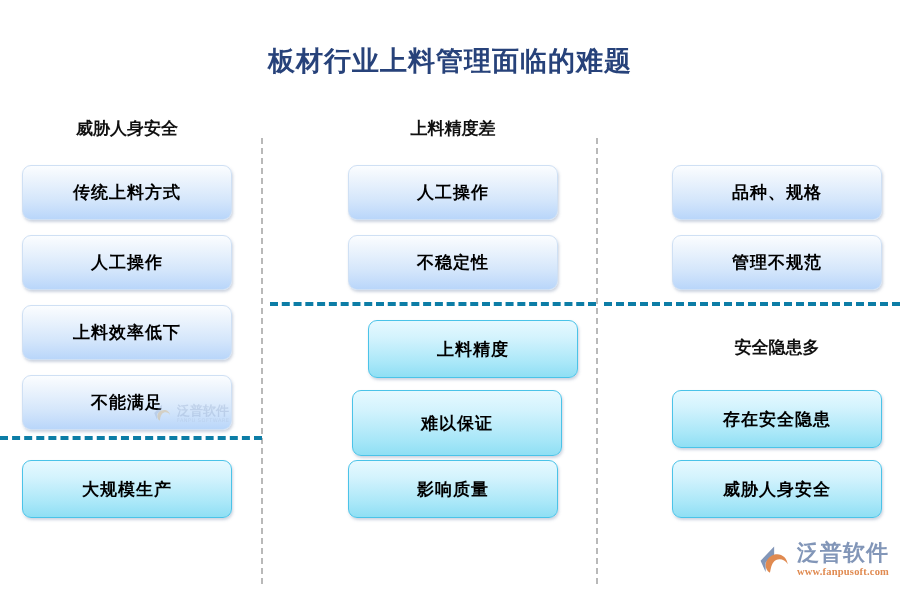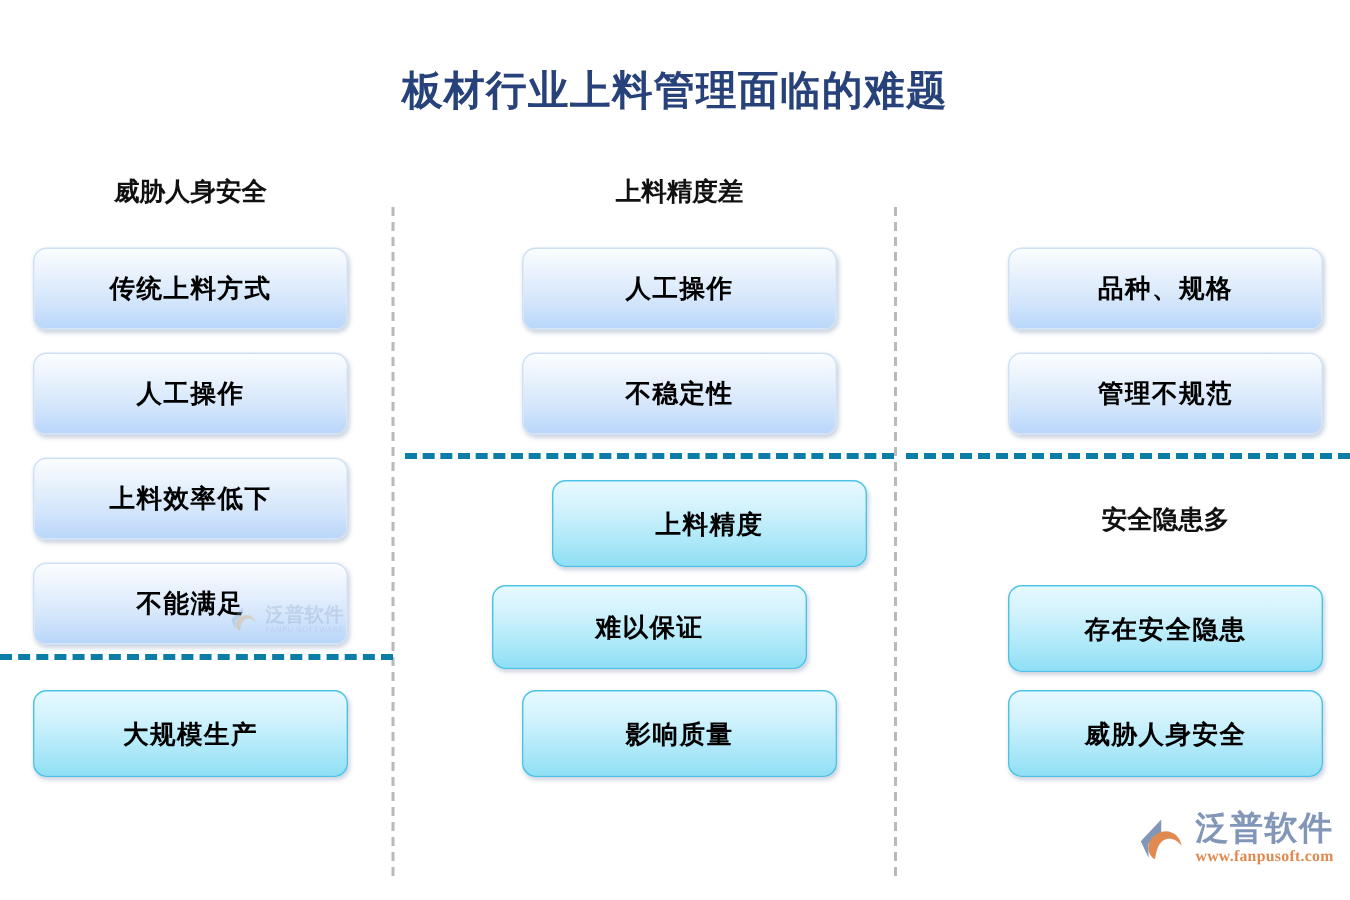--- a/index.html
+++ b/index.html
@@ -204,21 +204,21 @@
 
   <div class="box blue" style="left:22px; top:165px;">传统上料方式</div>
   <div class="box blue" style="left:22px; top:235px;">人工操作</div>
   <div class="box blue" style="left:22px; top:305px;">上料效率低下</div>
   <div class="box blue" style="left:22px; top:375px;">不能满足</div>
   <div class="box cyan" style="left:22px; top:460px; height:58px;">大规模生产</div>
 
   <div class="box blue" style="left:348px; top:165px;">人工操作</div>
   <div class="box blue" style="left:348px; top:235px;">不稳定性</div>
   <div class="box cyan" style="left:368px; top:320px; height:58px;">上料精度</div>
-  <div class="box cyan" style="left:328px; top:390px; height:56px;">难以保证</div>
+  <div class="box cyan" style="left:352px; top:390px; height:66px;">难以保证</div>
   <div class="box cyan" style="left:348px; top:460px; height:58px;">影响质量</div>
 
   <div class="box blue" style="left:672px; top:165px;">品种、规格</div>
   <div class="box blue" style="left:672px; top:235px;">管理不规范</div>
   <div class="sub-header">安全隐患多</div>
   <div class="box cyan" style="left:672px; top:390px; height:58px;">存在安全隐患</div>
   <div class="box cyan" style="left:672px; top:460px; height:58px;">威胁人身安全</div>
 
   <div class="watermark">
     <svg class="wm-mark" viewBox="0 0 40 40">

